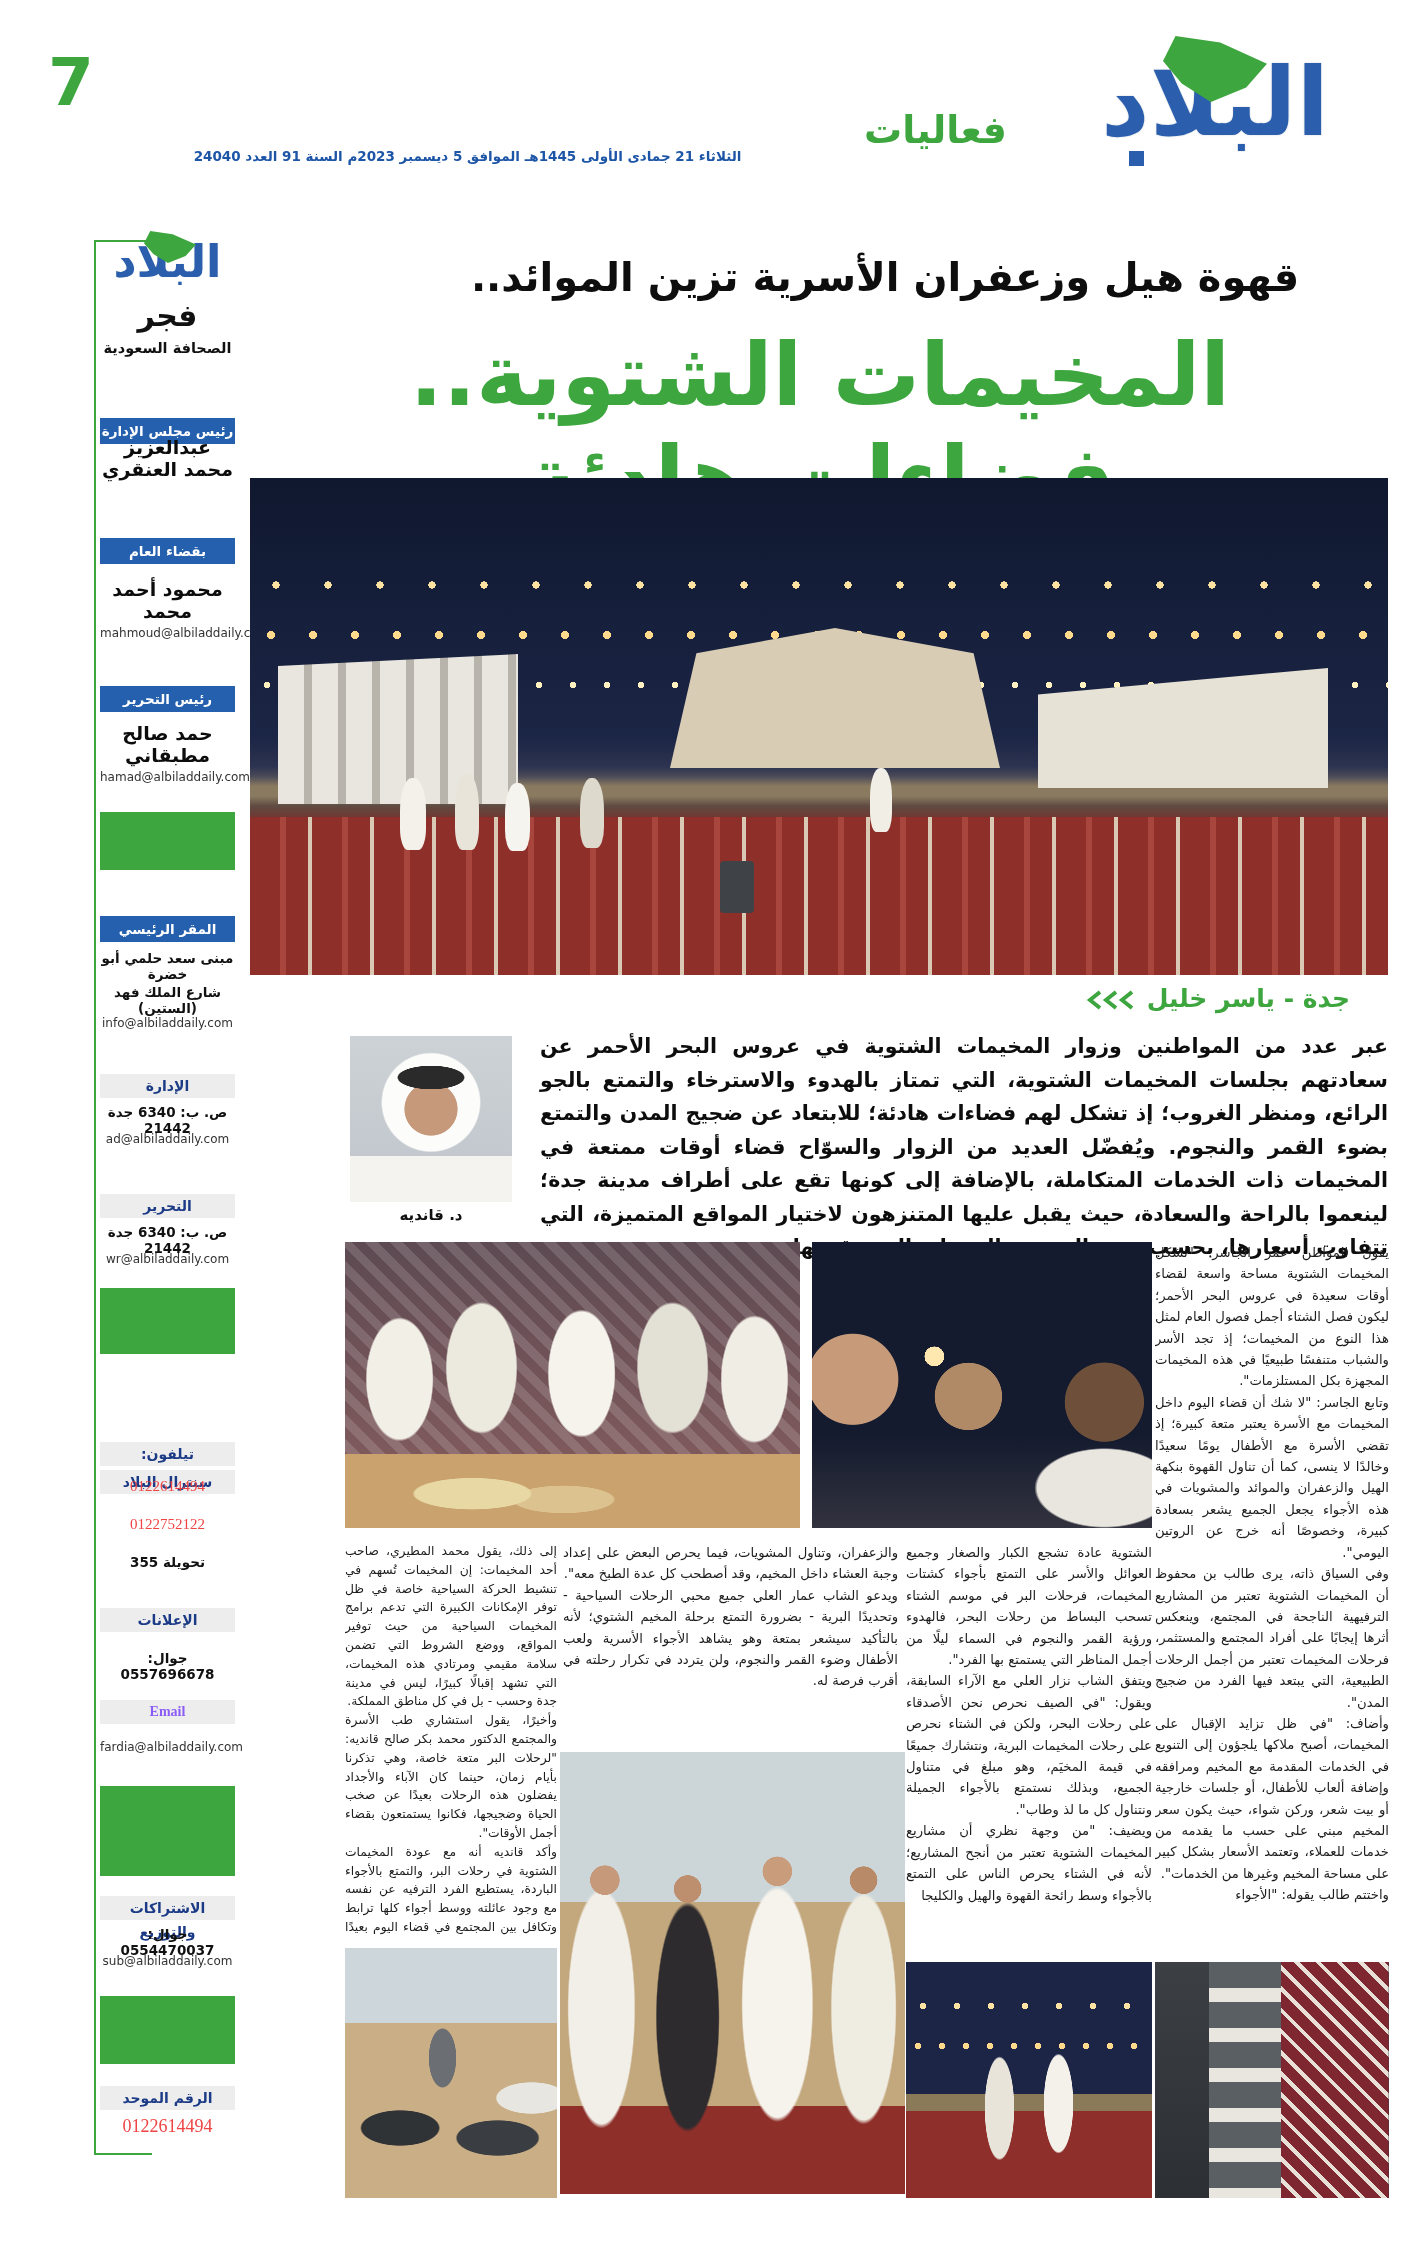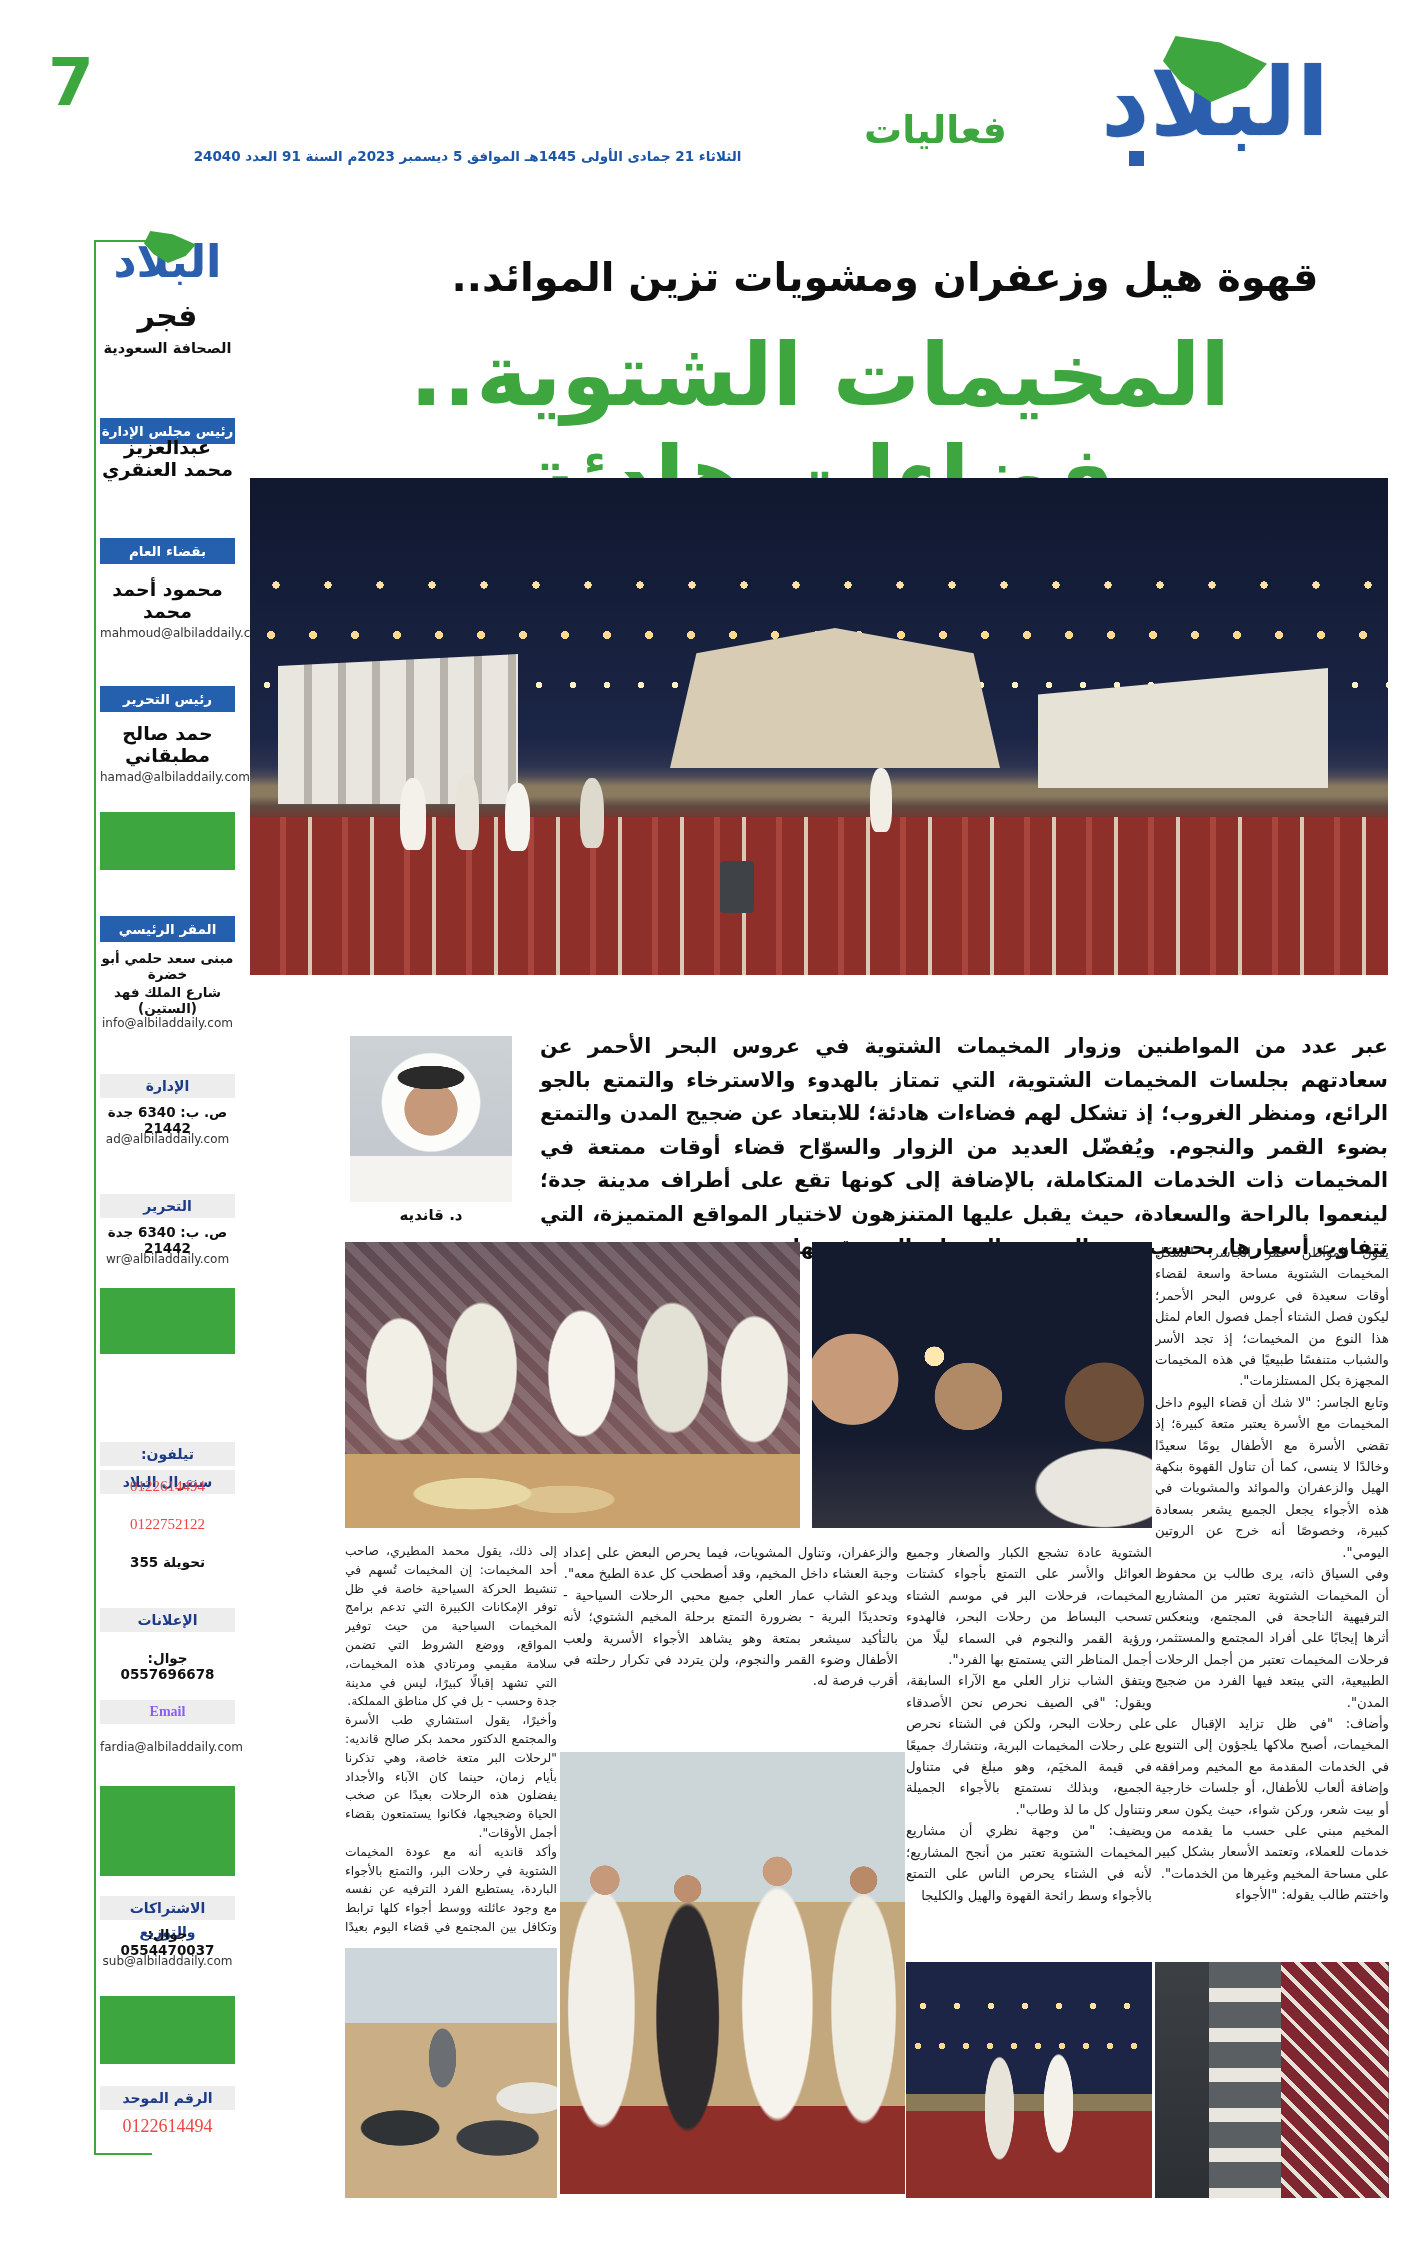--- a/index.html
+++ b/index.html
@@ -197,39 +197,47 @@
 
   <div class="abs sb bar-gray rtl" style="top:1896px;">الاشتراكات والتوزيع</div>
   <div class="abs sb sb-line rtl" style="top:1926px;">جوال: 0554470037</div>
   <div class="abs sb sb-email" style="top:1954px;">sub@albiladdaily.com</div>
 
   <div class="abs green-block" style="left:100px;top:1996px;height:68px;"></div>
 
   <div class="abs sb bar-gray rtl" style="top:2086px;">الرقم الموحد</div>
   <div class="abs sb sb-num" style="top:2116px;font-size:18px;">0122614494</div>
 
-  <div class="abs kicker rtl ctr">قهوة هيل وزعفران ومشويات تزين الموائد..</div>
+  <div class="abs kicker rtl ctr">قهوة هيل وزعفران الأسرية تزين الموائد..</div>
   <div class="abs headline rtl ctr">المخيمات الشتوية.. فضاءات هادئة</div>
 
   <div class="abs photo hero">
     <div class="lights r1"></div>
     <div class="lights r2"></div>
     <div class="lights r3"></div>
     <div class="hero-tent-left"></div>
     <div class="hero-tent-mid"></div>
     <div class="hero-canopy"></div>
     <div class="hero-carpet"></div>
     <div class="fig f1"></div>
     <div class="fig f2"></div>
     <div class="fig f3"></div>
     <div class="fig f4"></div>
     <div class="fig f5"></div>
     <div class="hero-bin"></div>
   </div>
 
+  <div class="abs byline rtl">
+    <span>جدة - ياسر خليل</span>
+    <svg width="52" height="22" viewBox="0 0 52 22">
+      <polyline points="14,3 4,11 14,19" fill="none" stroke="#3ea63e" stroke-width="4"></polyline>
+      <polyline points="30,3 20,11 30,19" fill="none" stroke="#3ea63e" stroke-width="4"></polyline>
+      <polyline points="46,3 36,11 46,19" fill="none" stroke="#3ea63e" stroke-width="4"></polyline>
+    </svg>
+  </div>
 
   <div class="abs photo ph-portrait"></div>
   <div class="abs portrait-cap rtl ctr">د. قانديه</div>
   <div class="abs lead rtl">عبر عدد من المواطنين وزوار المخيمات الشتوية في عروس البحر الأحمر عن سعادتهم بجلسات المخيمات الشتوية، التي تمتاز بالهدوء والاسترخاء والتمتع بالجو الرائع، ومنظر الغروب؛ إذ تشكل لهم فضاءات هادئة؛ للابتعاد عن ضجيج المدن والتمتع بضوء القمر والنجوم. ويُفضّل العديد من الزوار والسوّاح قضاء أوقات ممتعة في المخيمات ذات الخدمات المتكاملة، بالإضافة إلى كونها تقع على أطراف مدينة جدة؛ لينعموا بالراحة والسعادة، حيث يقبل عليها المتنزهون لاختيار المواقع المتميزة، التي تتفاوت أسعارها، بحسب حجم المخيم والخدمات التي يقدمها.</div>
 
   <div class="abs bodycol colA rtl">يقول المواطن عمر الجاسر: "تشكل المخيمات الشتوية مساحة واسعة لقضاء أوقات سعيدة في عروس البحر الأحمر؛ ليكون فصل الشتاء أجمل فصول العام لمثل هذا النوع من المخيمات؛ إذ تجد الأسر والشباب متنفسًا طبيعيًا في هذه المخيمات المجهزة بكل المستلزمات".
 وتابع الجاسر: "لا شك أن قضاء اليوم داخل المخيمات مع الأسرة يعتبر متعة كبيرة؛ إذ تقضي الأسرة مع الأطفال يومًا سعيدًا وخالدًا لا ينسى، كما أن تناول القهوة بنكهة الهيل والزعفران والموائد والمشويات في هذه الأجواء يجعل الجميع يشعر بسعادة كبيرة، وخصوصًا أنه خرج عن الروتين اليومي".
 وفي السياق ذاته، يرى طالب بن محفوظ أن المخيمات الشتوية تعتبر من المشاريع الترفيهية الناجحة في المجتمع، وينعكس أثرها إيجابًا على أفراد المجتمع والمستثمر، فرحلات المخيمات تعتبر من أجمل الرحلات الطبيعية، التي يبتعد فيها الفرد من ضجيج المدن".
 وأضاف: "في ظل تزايد الإقبال على المخيمات، أصبح ملاكها يلجؤون إلى التنويع في الخدمات المقدمة مع المخيم ومرافقه وإضافة ألعاب للأطفال، أو جلسات خارجية أو بيت شعر، وركن شواء، حيث يكون سعر المخيم مبني على حسب ما يقدمه من خدمات للعملاء، وتعتمد الأسعار بشكل كبير على مساحة المخيم وغيرها من الخدمات".
 واختتم طالب يقوله: "الأجواء</div>

